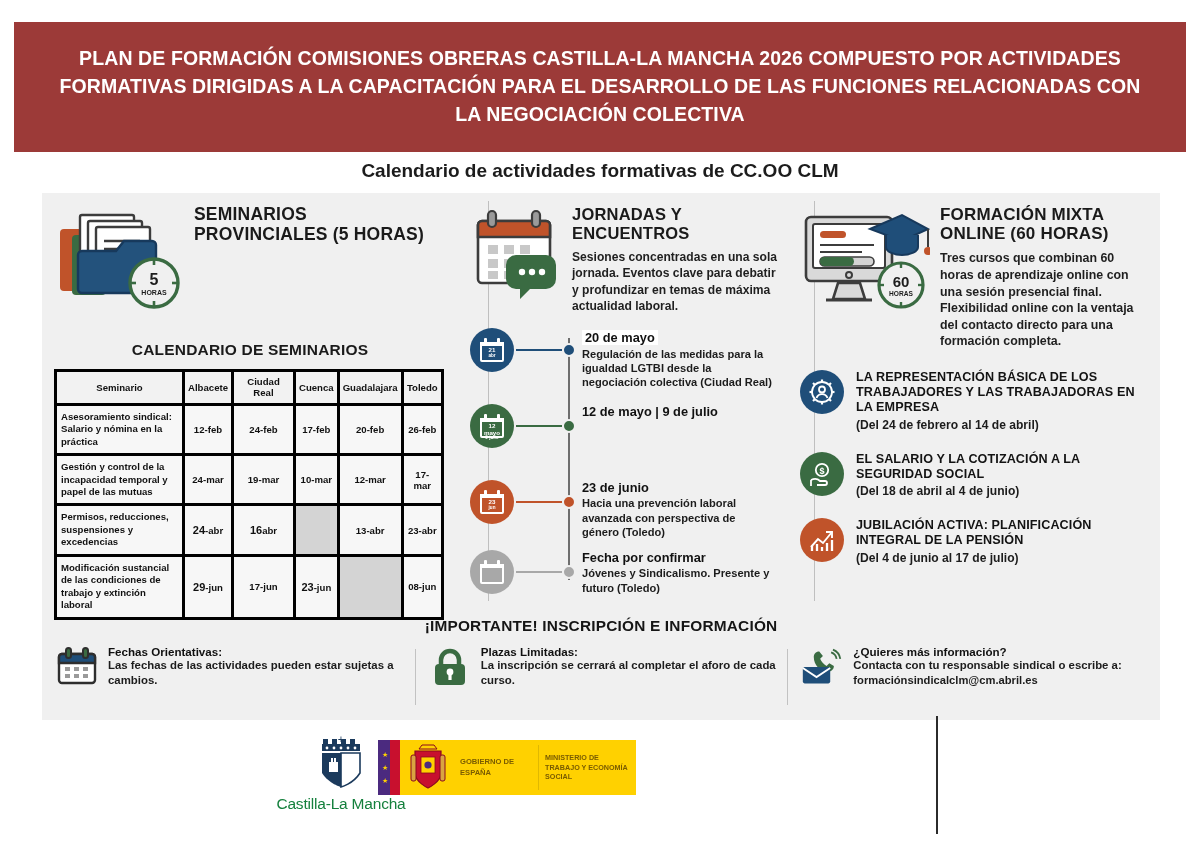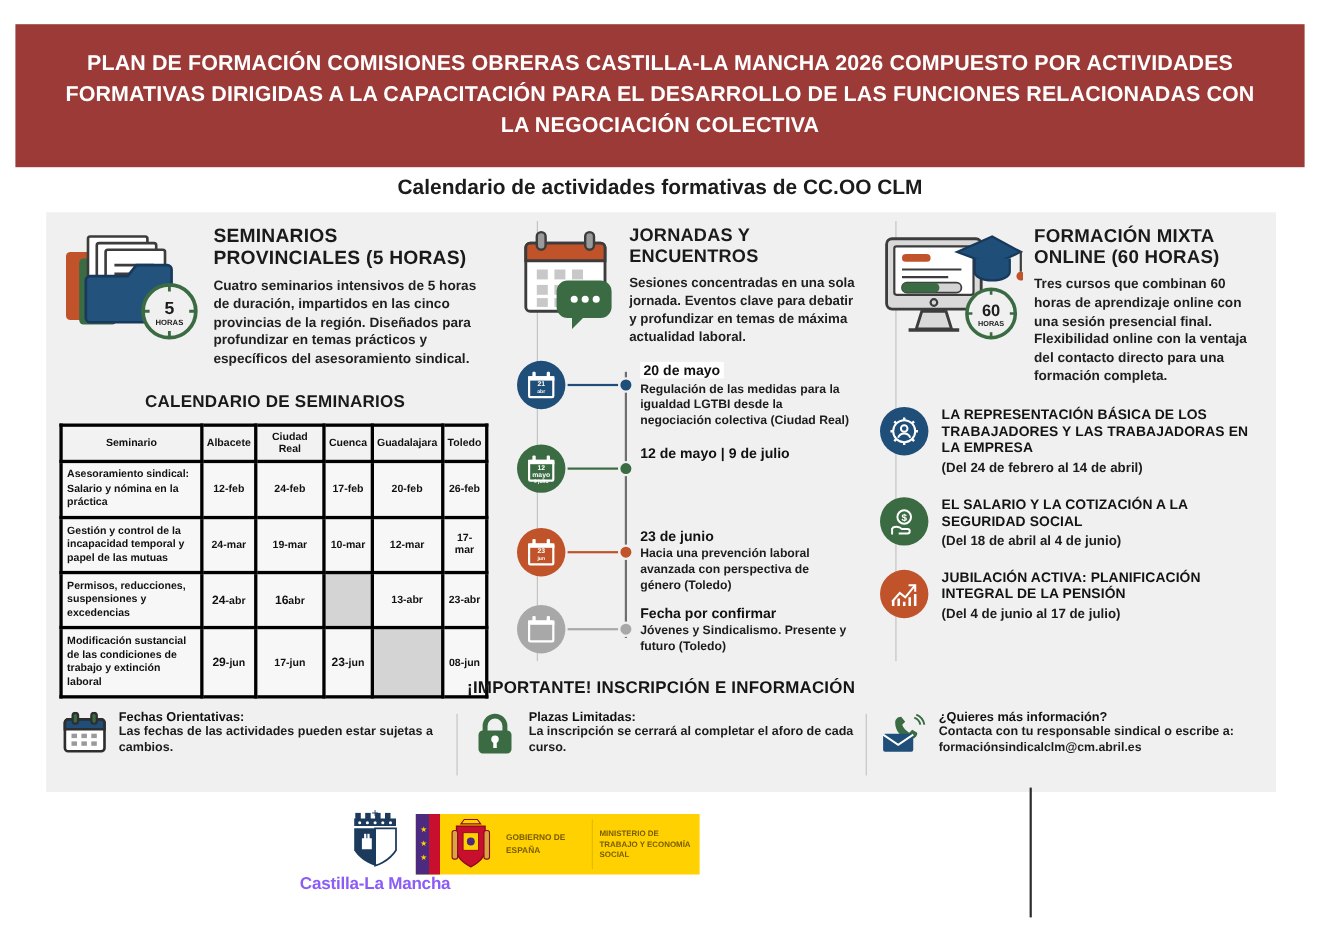--- a/index.html
+++ b/index.html
@@ -131,21 +131,21 @@
   .imp-ic { width: 42px; flex:none; display:flex; align-items:flex-start; justify-content:center; padding-top:2px;}
   .imp-txt b { display:block; font-size: 11.6px; color:#101010; }
   .imp-txt span { display:block; font-size: 11.4px; color:#1c1c1c; font-weight:600; line-height:1.3; }
   .imp-txt .mail { font-weight: bold; font-size: 11.2px; }
 
   
   .footer { position:absolute; left: 208px; top: 722px; width: 728px; height: 96px; background:#fff; }
   .fdiv { position:absolute; left: 936px; top: 716px; width: 2px; height: 118px; background:#2b2b2b; }
 
   .clm-logo { position:absolute; left: 48px; top: 10px; width: 170px; text-align:center; }
-  .clm-name { font-size: 15.5px; font-weight:bold; color:#8b5cf6; margin-top: 3px; letter-spacing:-.2px;}
+  .clm-name { font-size: 15.5px; font-weight:normal; color:#15803d; margin-top: 3px; letter-spacing:-.2px;}
 
   .gob { position:absolute; left: 170px; top: 18px; width: 258px; height: 55px;
         background:#ffd100; display:flex; align-items:center; }
   .gob-flag { width: 22px; height:55px; background: linear-gradient(to right,#4b2a7f 0 55%, #c8102e 55% 100%); position:relative; flex:none;}
   .gob-stars { position:absolute; left: 4px; top: 8px; color:#ffd100; font-size: 7px; line-height: 13px; }
   .gob-shield { width: 56px; height:55px; flex:none; display:flex; align-items:center; justify-content:center;}
   .gob-t1 { width: 82px; font-size: 7.6px; font-weight:bold; color:#7a5c00; line-height:1.35; padding-left:4px;}
   .gob-sep { width:1px; height: 45px; background:#e0b800; }
   .gob-t2 { width: 96px; font-size: 7.2px; font-weight:bold; color:#7a5c00; line-height:1.35; padding-left:6px;}
 
@@ -197,21 +197,20 @@
                   <line x1="100" y1="94" x2="100" y2="100"></line>
                 <line x1="76" y1="76" x2="82" y2="76"></line>
                   <line x1="118" y1="76" x2="124" y2="76"></line>
               </g>
               <text x="100" y="78" text-anchor="middle" font-family="Liberation Sans, sans-serif" font-size="16" font-weight="bold" fill="#1c1c1c">5</text>
               <text x="100" y="88" text-anchor="middle" font-family="Liberation Sans, sans-serif" font-size="7" font-weight="bold" fill="#1c1c1c">HORAS</text>
             </svg>
           </div>
           <div class="head-txt" style="width:250px;">
             <h2>SEMINARIOS PROVINCIALES (5 HORAS)</h2>
-            <p>Cuatro seminarios intensivos de 5 horas de duración, impartidos en las cinco provincias de la región. Diseñados para profundizar en temas prácticos y específicos del asesoramiento sindical.</p>
           </div>
         </div>
 
         <div class="tbl-title">CALENDARIO DE SEMINARIOS</div>
 
         <table class="cal">
           <thead>
             <tr>
               <th>Seminario</th>
               <th>Albacete</th>

